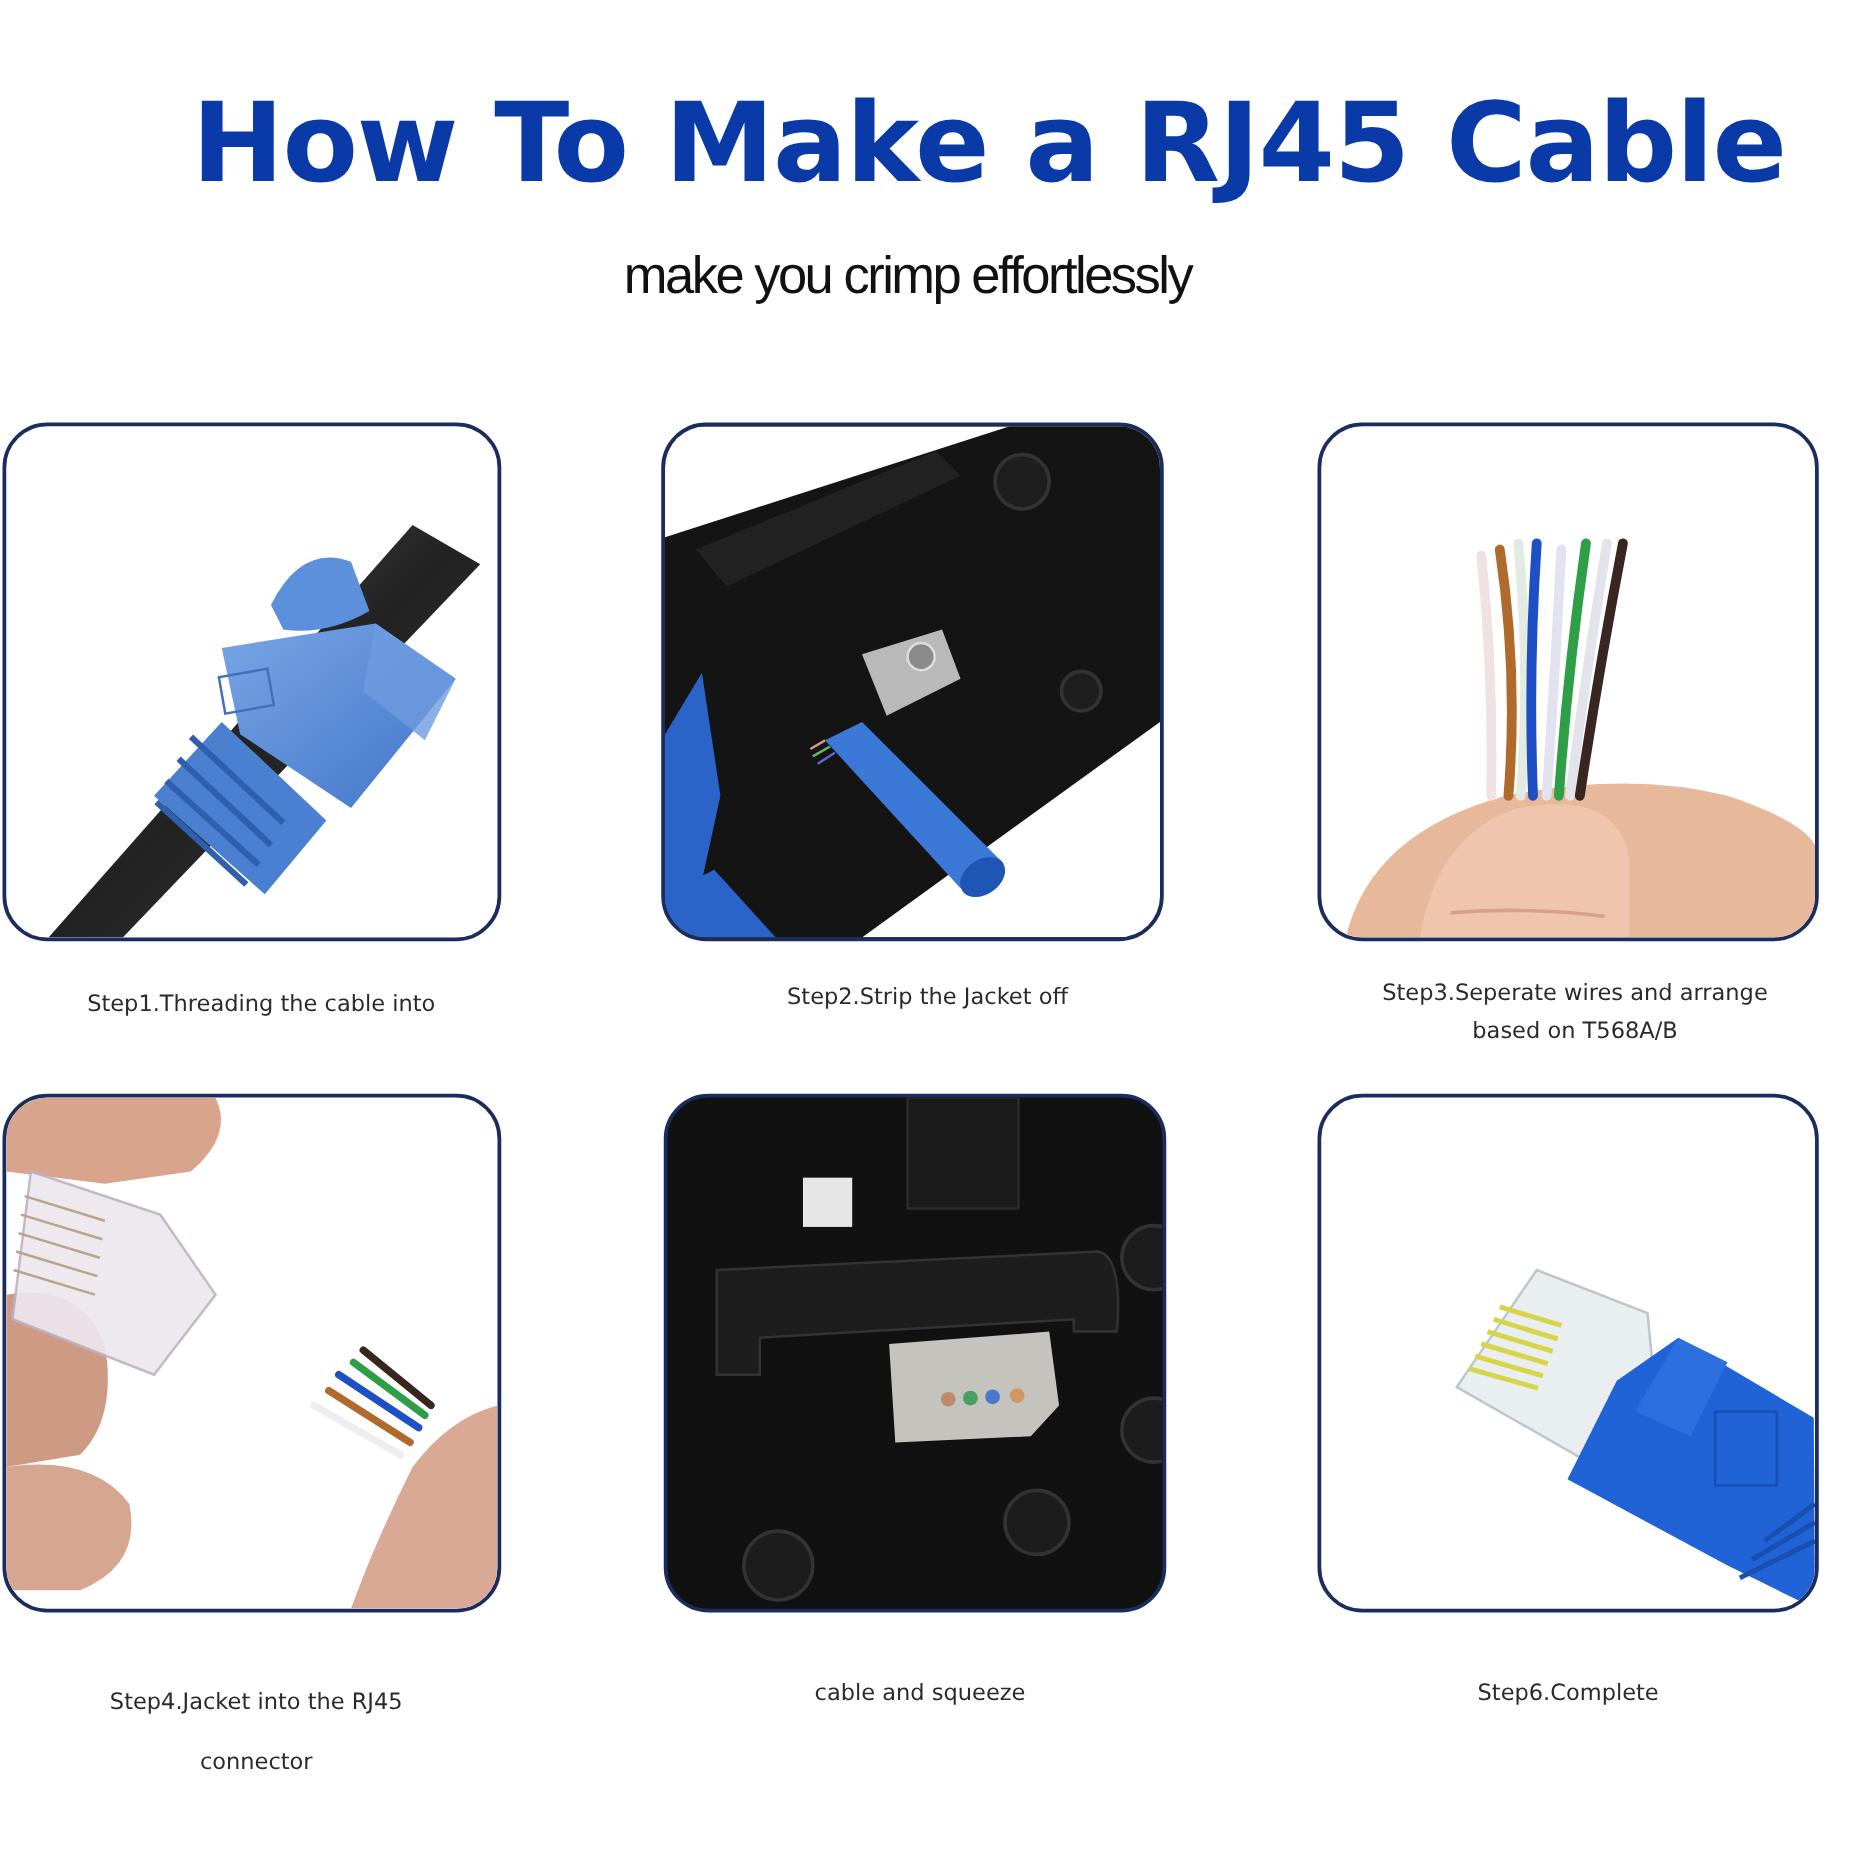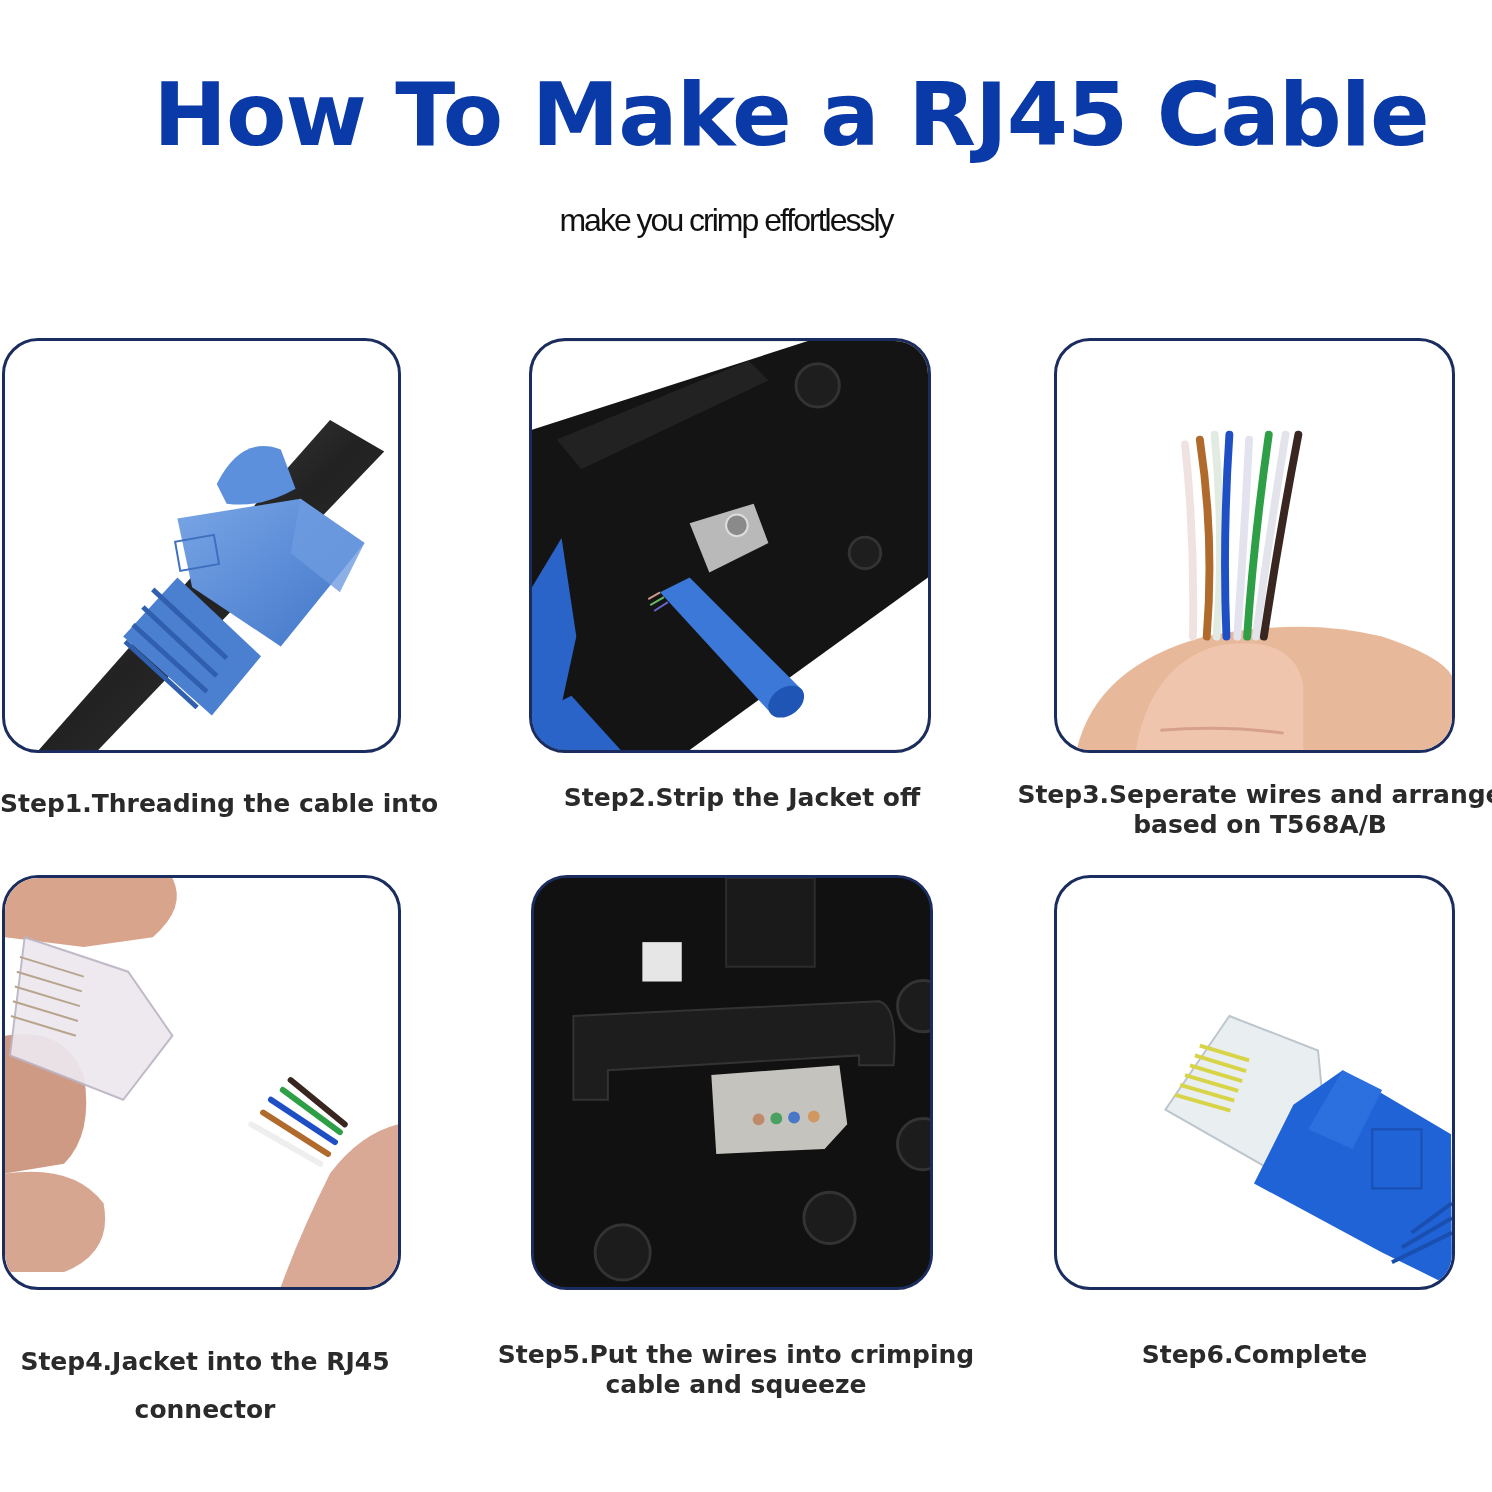--- a/index.html
+++ b/index.html
@@ -1,22 +1,22 @@
 <!DOCTYPE html>
 <html><head>
 <meta charset="utf-8">
 <style>
   html, body { margin:0; padding:0; background:#ffffff; }
   body { width:1492px; height:1492px; position:relative; overflow:hidden; font-family:"DejaVu Sans", sans-serif; }
   .title { position:absolute; left:0; width:1492px; top:60px; text-align:center; font-family:"DejaVu Sans", sans-serif; font-weight:bold; font-size:88px; letter-spacing:-1px; color:#0a3aa8; line-height:110px;padding-left:45px; }
-  .subtitle { position:absolute; left:0; width:1452px; top:192px; text-align:center; font-family:"Liberation Sans", sans-serif; font-size:32px; letter-spacing:-2px; color:#111; line-height:56px; }
+  .subtitle { position:absolute; left:0; width:1452px; top:192px; text-align:center; font-family:"Liberation Sans", sans-serif; font-size:42px; letter-spacing:-2px; color:#111; line-height:56px; }
   .card { position:absolute; width:399px; height:415px; border:3px solid #1b2d5e; border-radius:36px; overflow:hidden; background:#fff; box-sizing:border-box; }
   .card.dark { background:#151515; }
   .card svg { position:absolute; left:0; top:0; width:100%; height:100%; }
-  .caption { position:absolute; text-align:center; font-family:"DejaVu Sans", sans-serif; font-weight:bold; font-size:25px; color:#2a2a2a; }
+  .caption { position:absolute; text-align:center; font-family:"DejaVu Sans", sans-serif; font-weight:normal; font-size:18px; color:#2a2a2a; }
   .caption div { white-space:nowrap; }
 </style>
 </head>
 <body>
 
 <div class="title">How To Make a RJ45 Cable</div>
 <div class="subtitle">make you crimp effortlessly</div>
 
 <div class="card" style="left:2px; top:338px;">
   <svg viewBox="0 0 399 415">
@@ -134,21 +134,20 @@
     <circle cx="246" cy="244" r="6" fill="#4aa060"></circle>
     <circle cx="264" cy="243" r="6" fill="#4a78c8"></circle>
     <circle cx="284" cy="242" r="6" fill="#d09860"></circle>
     <circle cx="90" cy="380" r="28" fill="#1c1c1c" stroke="#333" stroke-width="3"></circle>
     <circle cx="300" cy="345" r="26" fill="#1c1c1c" stroke="#333" stroke-width="3"></circle>
     <circle cx="395" cy="270" r="26" fill="#1c1c1c" stroke="#333" stroke-width="3"></circle>
     <circle cx="395" cy="130" r="26" fill="#1c1c1c" stroke="#333" stroke-width="3"></circle>
   </svg>
 </div>
 <div class="caption" style="left:486px; top:1340px; width:500px; line-height:30px;">
-  <div>Step5.Put the wires into crimping</div>
   <div>cable  and squeeze</div>
 </div>
 
 <div class="card" style="left:1054px; top:875px; width:401px;">
   <svg viewBox="0 0 401 415">
     <polygon points="175,140 265,175 275,280 215,295 110,235" fill="#e9eef0" stroke="#bcc6cc" stroke-width="2"></polygon>
     <g stroke="#d8d448" stroke-width="4">
       <line x1="145" y1="170" x2="195" y2="185"></line>
         <line x1="140" y1="180" x2="192" y2="196"></line>
       <line x1="135" y1="190" x2="188" y2="206"></line>

